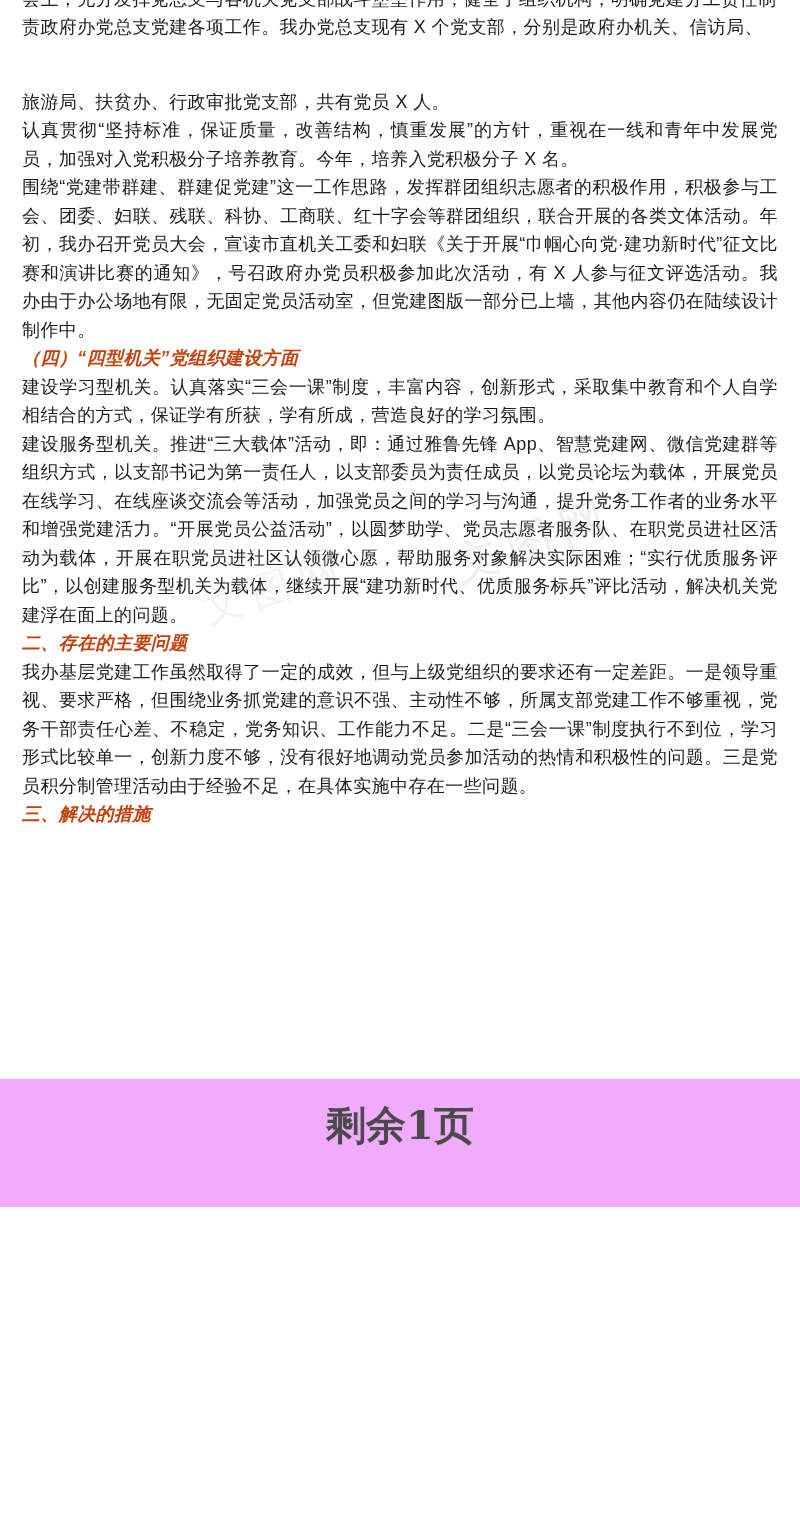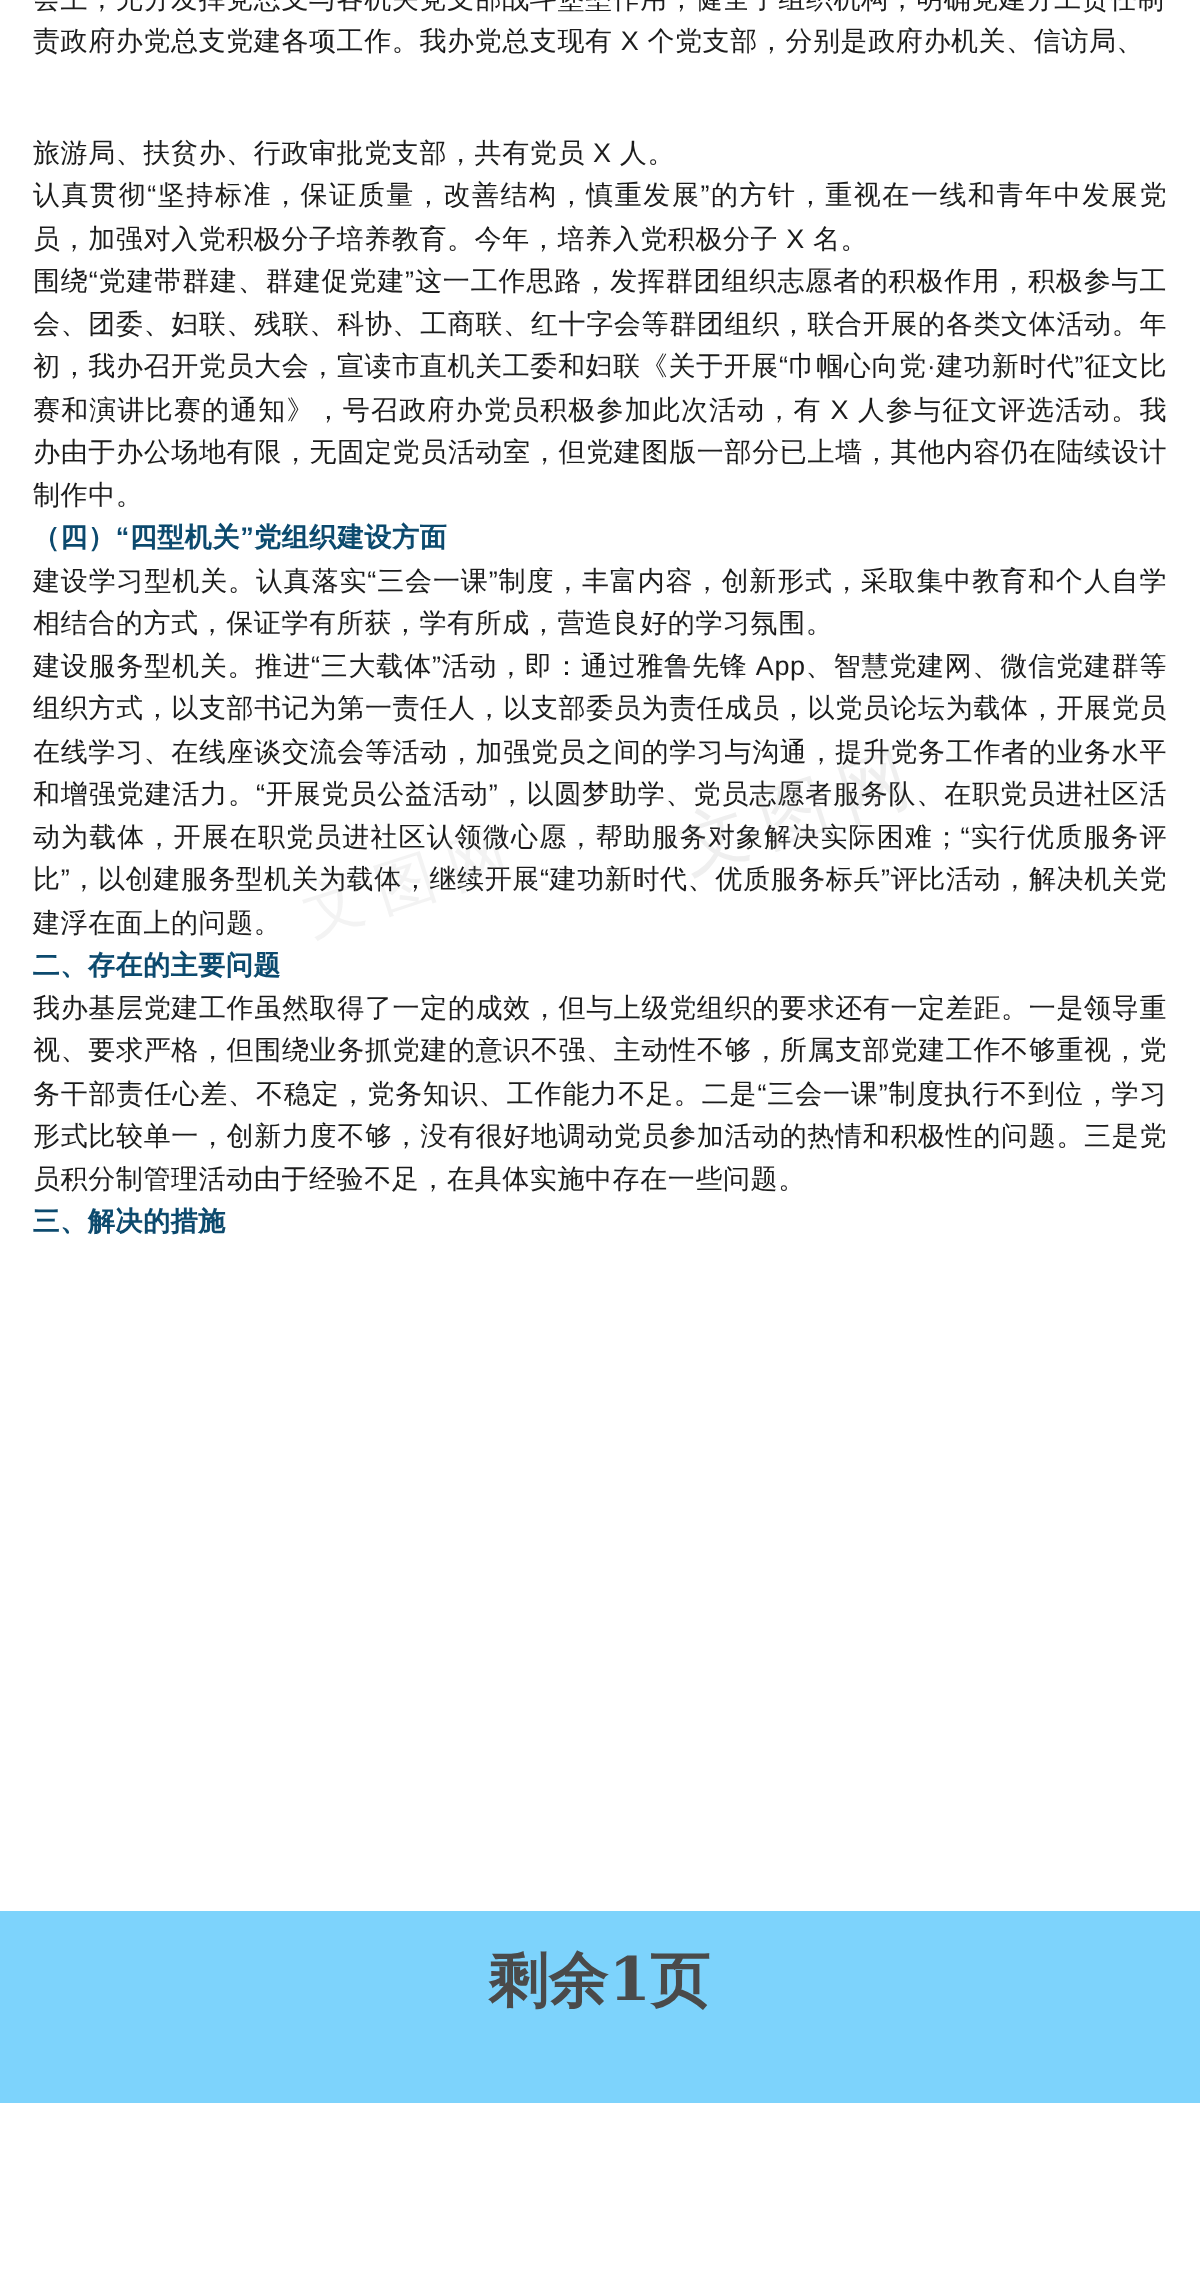--- a/index.html
+++ b/index.html
@@ -4,21 +4,21 @@
 <style>
   html, body {
     margin: 0;
     padding: 0;
     background: #ffffff;
     font-family: "Liberation Sans", sans-serif;
   }
   .page {
     position: relative;
     width: 800px;
-    height: 1402px;
+    height: 1207px;
     margin: 0 auto;
     background: #ffffff;
     display: flex;
     flex-direction: column;
     overflow: hidden;
   }
   .content {
     padding: 0 22px;
     color: #1c1c1c;
     font-size: 18px;
@@ -37,21 +37,22 @@
   .clip-top p {
     margin-top: -15px;
     white-space: nowrap;
     overflow: hidden;
   }
   .pagebreak {
     margin-bottom: 46px !important;
   }
   .bold {
     font-weight: 700;
-    color: #0c4a6e;
+    color: #c2410c;
+    font-style: italic;
   }
   .watermark {
     position: absolute;
     top: 510px;
     left: 450px;
     font-size: 46px;
     color: rgba(140, 140, 140, 0.14);
     transform: rotate(-18deg);
     pointer-events: none;
     letter-spacing: 10px;
@@ -61,21 +62,21 @@
     top: 560px;
     left: 200px;
     font-size: 40px;
     color: rgba(140, 140, 140, 0.10);
   }
   .footer {
     margin-top: auto;
     flex-shrink: 0;
     width: 100%;
     height: 128px;
-    background: #7dd3fc;
+    background: #f0abfc;
     box-sizing: border-box;
     padding-top: 26px;
     display: flex;
     justify-content: center;
     align-items: flex-start;
     gap: 52px;
   }
   .footer span {
     font-family: "DejaVu Serif", "Liberation Serif", serif;
     font-size: 40px;

